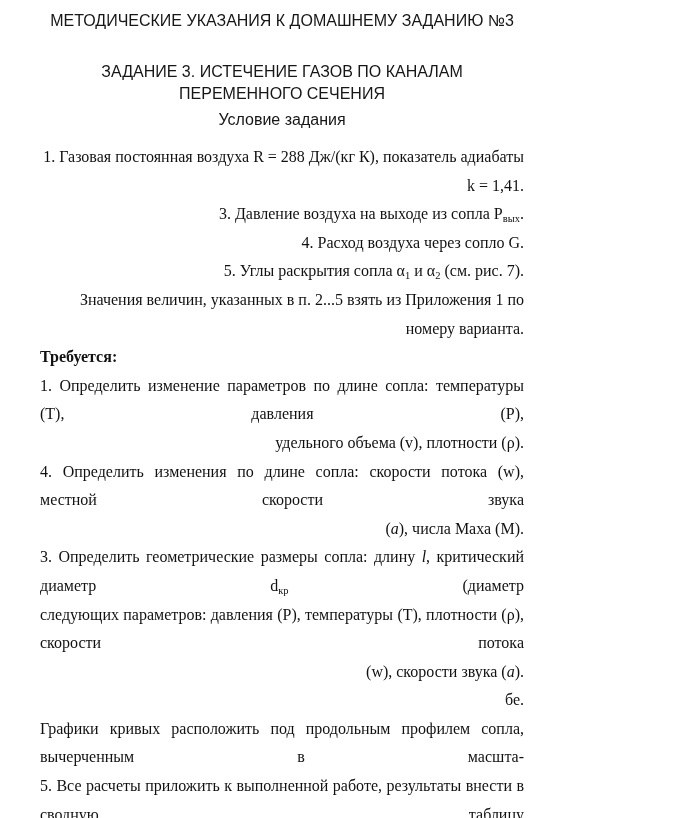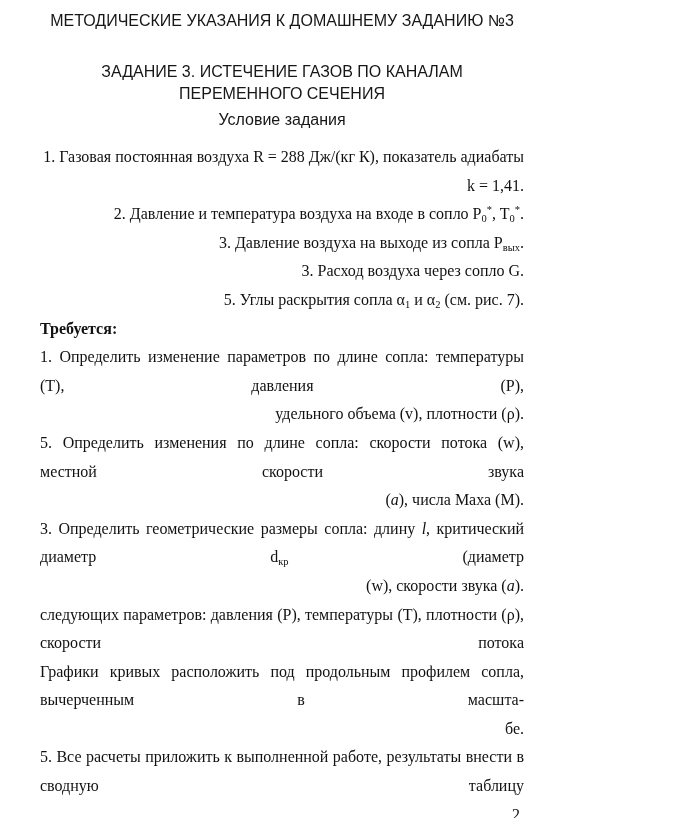--- a/index.html
+++ b/index.html
@@ -67,37 +67,37 @@
 
   <h1 class="doc-title title-main">МЕТОДИЧЕСКИЕ УКАЗАНИЯ К ДОМАШНЕМУ ЗАДАНИЮ №3</h1>
 
   <h2 class="doc-title title-assignment">ЗАДАНИЕ 3. ИСТЕЧЕНИЕ ГАЗОВ ПО КАНАЛАМ ПЕРЕМЕННОГО СЕЧЕНИЯ</h2>
 
   <div class="doc-title section-label">Условие задания</div>
 
   <div class="text-section given-section">
     <div>
         <div class="line"><span>1. Газовая постоянная воздуха R = 288 Дж/(кг К), показатель адиабаты k = 1,41.</span></div>
-        <div class="line"><span>2. Давление и температура воздуха на входе в сопло P</span><sub>0</sub><sup>*</sup><span>, T</span><sub>0</sub><sup>*</sup><span>.</span></div>
         <div class="line"><span>3. Давление воздуха на выходе из сопла P</span><sub>вых</sub><span>.</span></div>
-        <div class="line"><span>3. Расход воздуха через сопло G.</span></div>
+        <div class="line"><span>4. Расход воздуха через сопло G.</span></div>
         <div class="line"><span>5. Углы раскрытия сопла α</span><sub>1</sub><span> и α</span><sub>2</sub><span> (см. рис. 7).</span></div>
+        <div class="line"><span>Значения величин, указанных в п. 2...5 взять из Приложения 1 по номеру варианта.</span></div>
       </div>
   </div>
 
   <div class="text-section required-section">
     <div class="section-heading">Требуется:</div>
     <div>
         <div class="line just"><span>1. Определить изменение параметров по длине сопла: температуры (Т), давления (Р),</span></div>
         <div class="line"><span>удельного объема (v), плотности (ρ).</span></div>
-        <div class="line just"><span>5. Определить изменения по длине сопла: скорости потока (w), местной скорости звука</span></div>
+        <div class="line just"><span>4. Определить изменения по длине сопла: скорости потока (w), местной скорости звука</span></div>
         <div class="line"><span>(</span><em>а</em><span>), числа Маха (М).</span></div>
         <div class="line just"><span>3. Определить геометрические размеры сопла: длину </span><em>l</em><span>, критический диаметр d</span><sub>кр</sub><span> (диаметр</span></div>
+        <div class="line just"><span>следующих параметров: давления (Р), температуры (Т), плотности (ρ), скорости потока</span></div>
         <div class="line"><span>(w), скорости звука (</span><em>а</em><span>).</span></div>
-        <div class="line just"><span>следующих параметров: давления (Р), температуры (Т), плотности (ρ), скорости потока</span></div>
+        <div class="line"><span>бе.</span></div>
         <div class="line just"><span>Графики кривых расположить под продольным профилем сопла, вычерченным в масшта-</span></div>
-        <div class="line"><span>бе.</span></div>
         <div class="line just"><span>5. Все расчеты приложить к выполненной работе, результаты внести в сводную таблицу</span></div>
         <div class="line"><span>2.</span></div>
       </div>
   </div>
 
 </div>
 
 </body></html>

